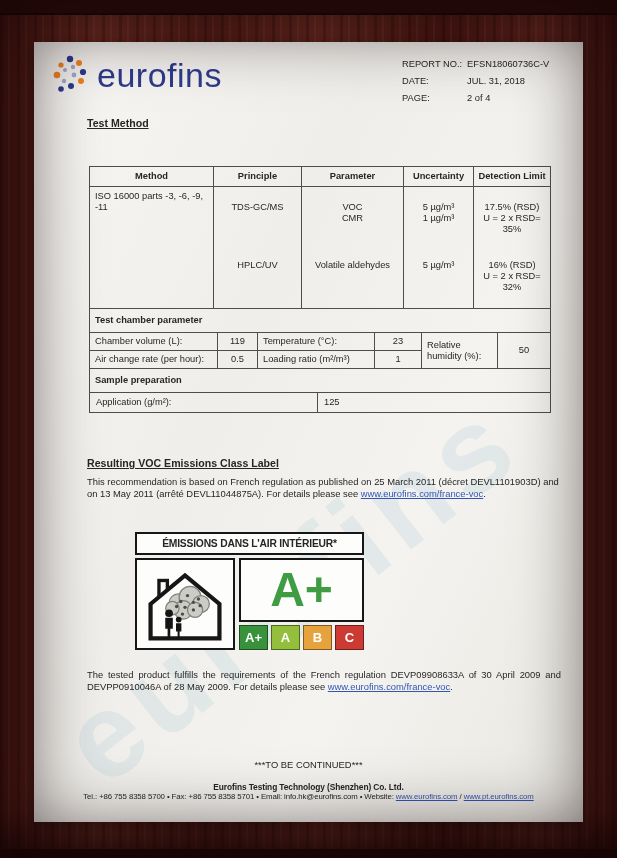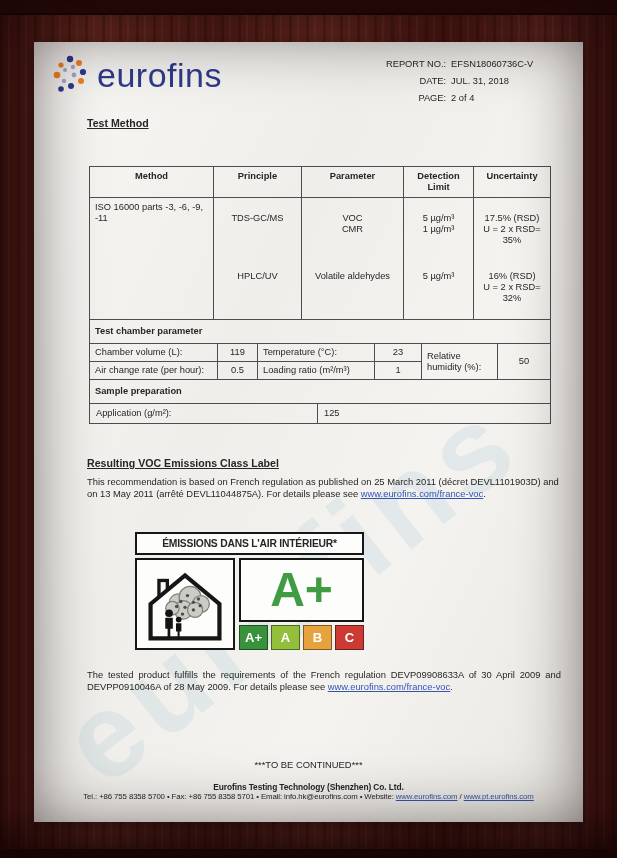--- a/index.html
+++ b/index.html
@@ -22,21 +22,21 @@
     box-shadow:0 4px 16px rgba(0,0,0,.55);color:#262626;}
   .watermark{position:absolute;left:-30px;top:430px;width:700px;font-size:120px;font-weight:bold;
     color:rgba(125,175,205,.14);transform:rotate(-38deg);transform-origin:center;letter-spacing:8px;
     pointer-events:none;user-select:none;}
 
   .logo{position:absolute;left:18px;top:12px;display:flex;align-items:center;gap:7px;}
   .logo-text{font-size:34px;letter-spacing:.5px;}
 
   .report-info{position:absolute;left:352px;top:17px;display:grid;
     grid-template-columns:auto auto;column-gap:5px;row-gap:7px;font-size:9.3px;}
-  .report-info .lbl{text-align:right;}
+  .report-info .lbl{margin-left:16px;}
   .report-info .val{text-align:left;white-space:nowrap;}
 
   .sec-title{position:absolute;font-size:10.6px;font-weight:bold;text-decoration:underline;}
   .t1{left:53px;top:75px;}
   .t2{left:53px;top:415px;}
 
   
   .tbl{position:absolute;left:55px;top:124px;width:462px;border:1.5px solid #4d4d4d;
     font-size:9.3px;line-height:11px;box-sizing:border-box;}
   .grid5{display:grid;grid-template-columns:124px 88px 102px 70px 1fr;}
@@ -122,22 +122,22 @@
       <span class="val">2 of 4</span>
     </div>
 
     <div class="sec-title t1">Test Method</div>
 
     <div class="tbl">
       <div class="grid5 hdr">
         <div>Method</div>
         <div>Principle</div>
         <div>Parameter</div>
+        <div>Uncertainty</div>
         <div>Detection Limit</div>
-        <div>Uncertainty</div>
       </div>
       <div class="grid5 drow">
         <div class="mcell">ISO 16000 parts -3, -6, -9, -11</div>
         <div>
           <div class="grp1">TDS-GC/MS</div>
           <div>HPLC/UV</div>
         </div>
         <div>
           <div class="grp1">VOC
 CMR</div>

